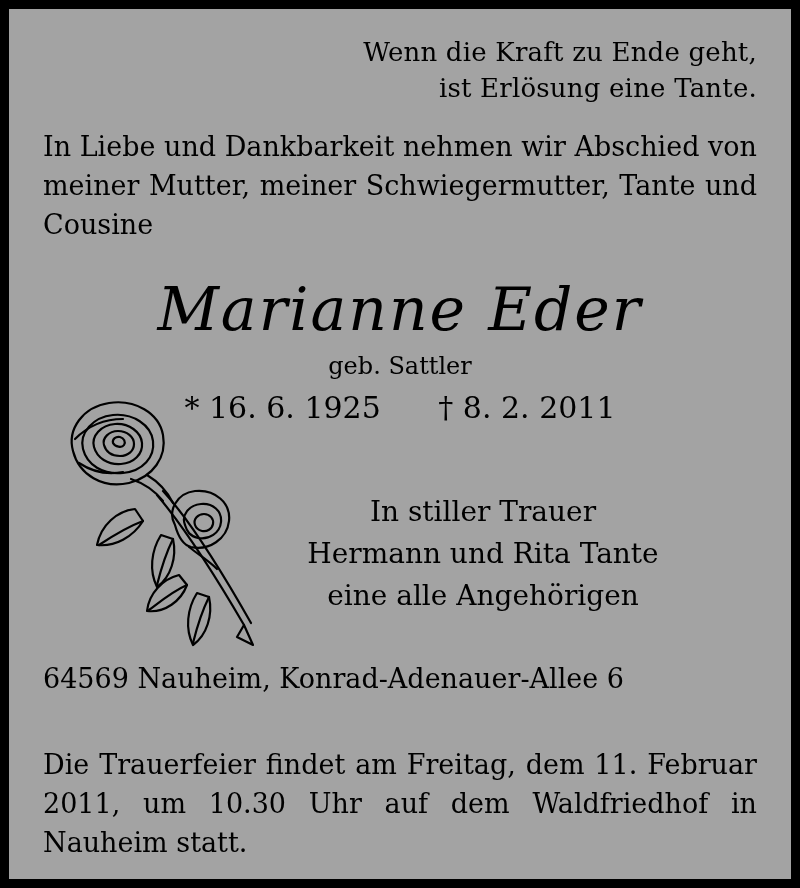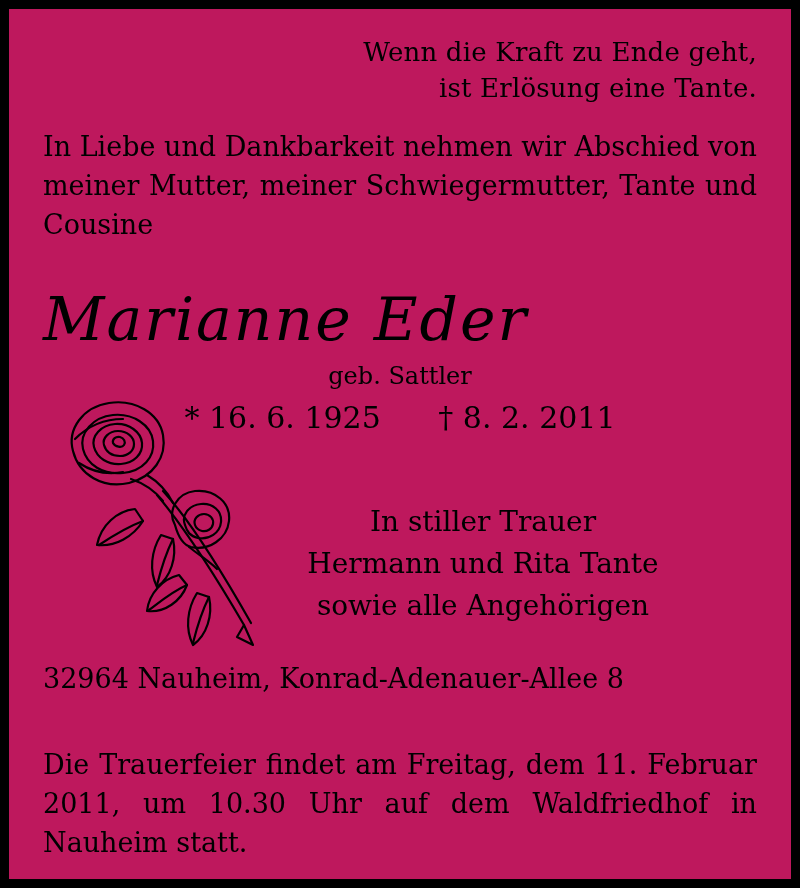--- a/index.html
+++ b/index.html
@@ -8,21 +8,21 @@
     background: #ffffff;
   }
   body {
     font-family: "DejaVu Serif", serif;
   }
   .obituary {
     position: relative;
     width: 800px;
     height: 888px;
     box-sizing: border-box;
-    background: #be185d;
+    background: #a3a3a3;
     border: 9px solid #000000;
     overflow: hidden;
   }
   .inner {
     position: relative;
     width: 100%;
     height: 100%;
     box-sizing: border-box;
     padding: 26px 34px 20px 34px;
   }
@@ -38,22 +38,22 @@
   }
   .intro {
     margin-top: 20px;
     font-size: 27px;
     line-height: 1.45;
     text-align: justify;
     text-align-last: left;
     color: #000;
   }
   .name {
-    margin-top: 40px;
-    text-align: left;
+    margin-top: 30px;
+    text-align: center;
     font-size: 60px;
     font-family: "DejaVu Serif", serif;
     font-style: italic;
     font-weight: 400;
     letter-spacing: 2px;
     color: #000;
   }
   .maiden {
     margin-top: 8px;
     text-align: center;
@@ -169,21 +169,21 @@
           <path d="M110 231 C122 222 134 212 148 206"></path>
           <path d="M158 214 C148 230 146 250 154 266 C168 256 174 236 170 218 Z"></path>
           <path d="M154 264 C158 248 164 230 170 218"></path>
         </g>
       </svg>
     </div>
 
     <div class="mourning">
       <div>In stiller Trauer</div>
       <div>Hermann und Rita Tante</div>
-      <div>sowie alle Angehörigen</div>
+      <div>eine alle Angehörigen</div>
     </div>
 
-    <div class="address">32964 Nauheim, Konrad-Adenauer-Allee 8</div>
+    <div class="address">64569 Nauheim, Konrad-Adenauer-Allee 6</div>
 
     <div class="funeral">Die Trauerfeier findet am Freitag, dem 11. Februar 2011, um 10.30 Uhr auf dem Waldfriedhof in Nauheim statt.</div>
 
   </div>
 </div>
 
 </body></html>

